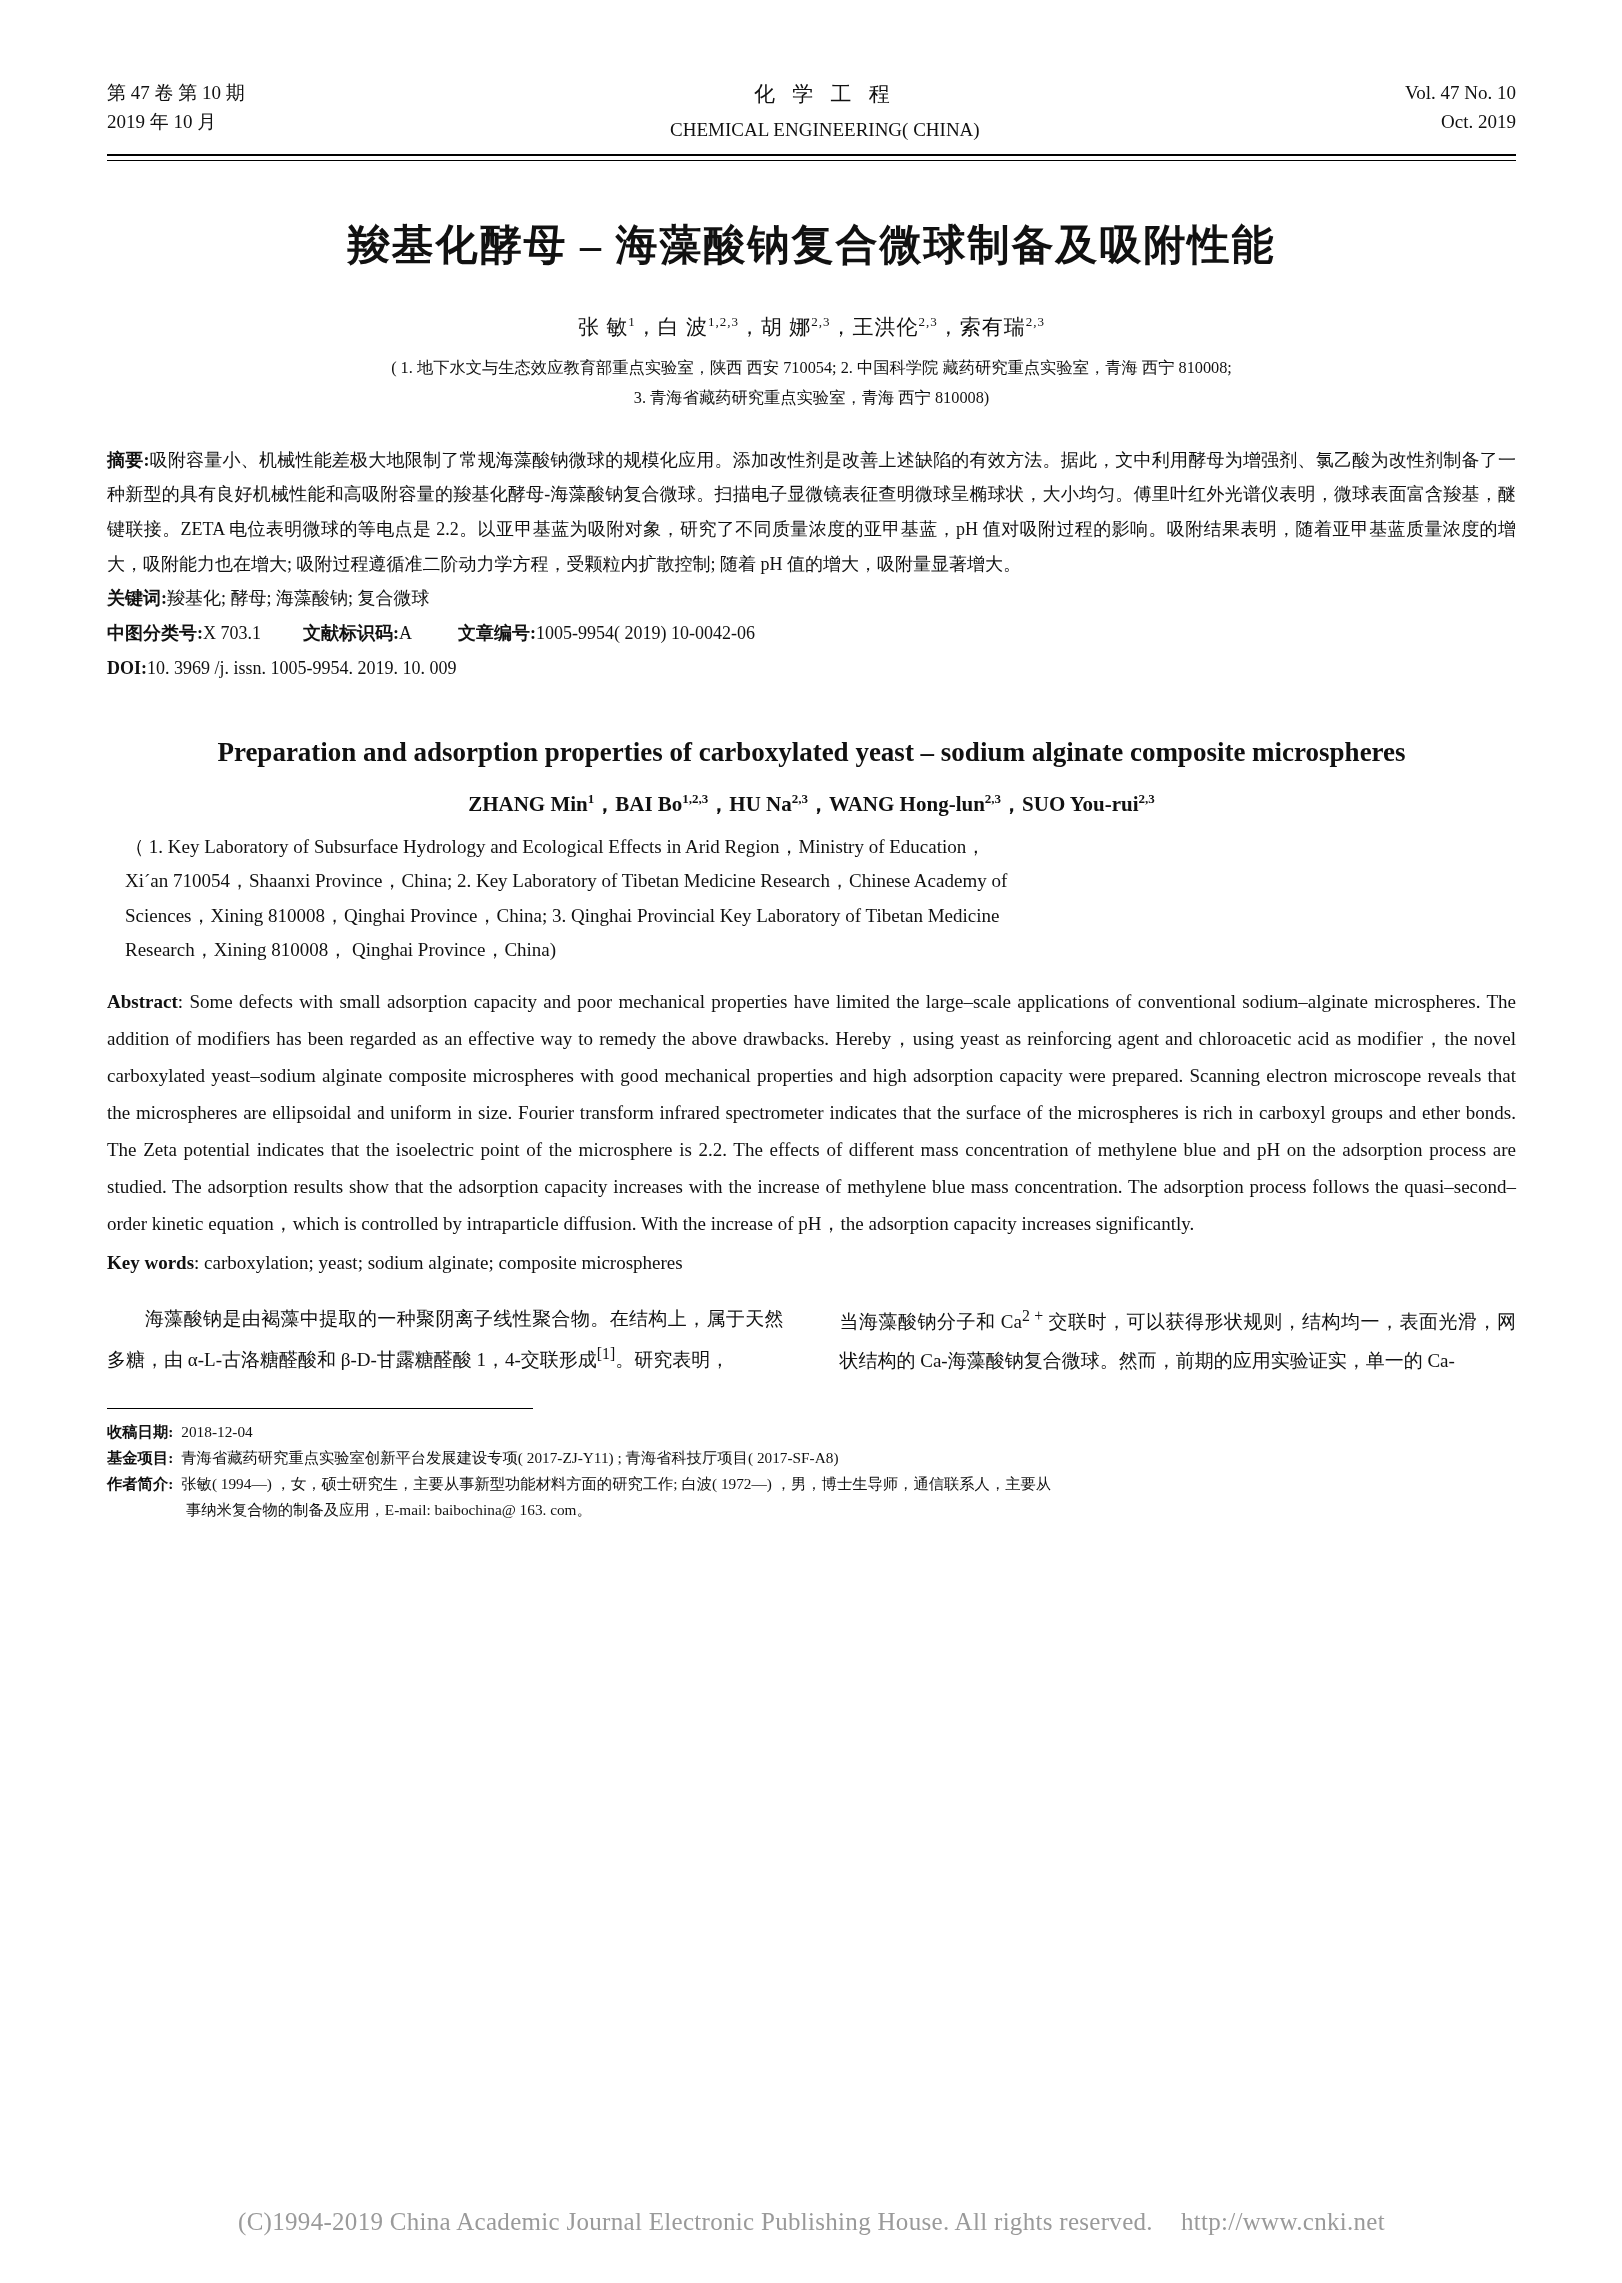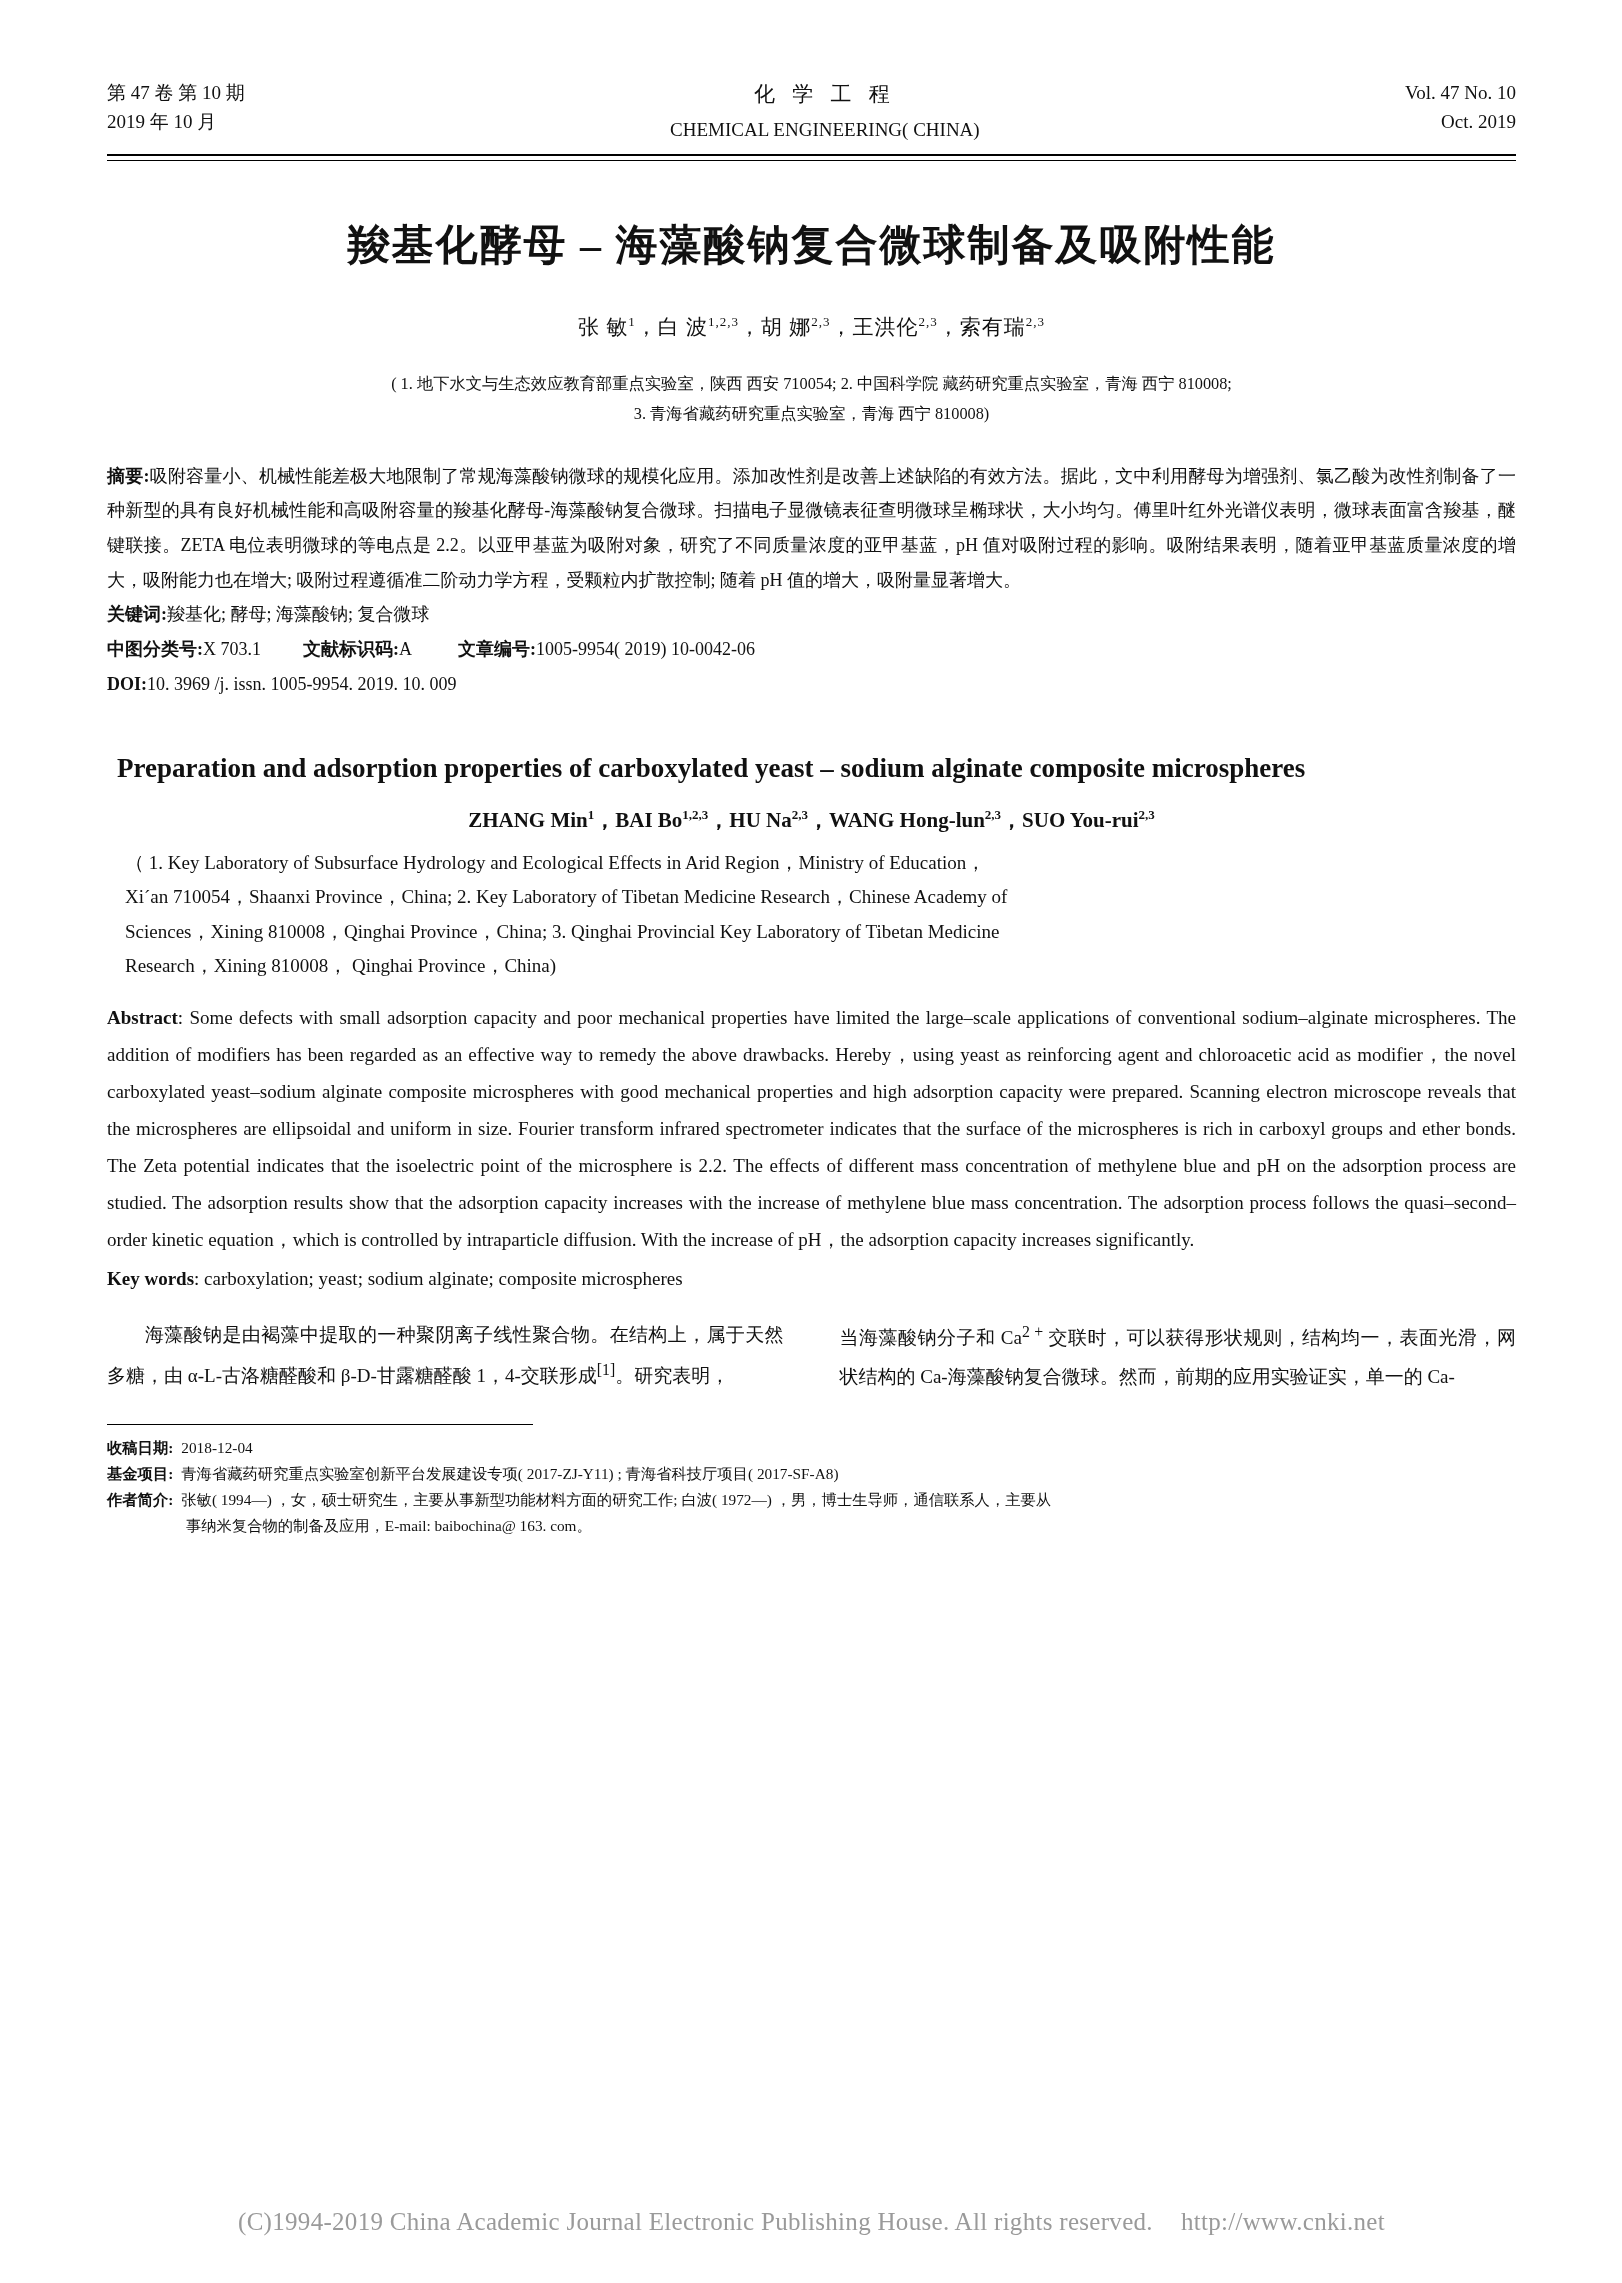--- a/index.html
+++ b/index.html
@@ -70,41 +70,42 @@
     text-align: center;
     font-size: 21px;
     margin-top: 40px;
     letter-spacing: 1px;
   }
   .authors-cn sup { font-size: 13px; }
   .affil-cn {
     text-align: center;
     font-size: 16.3px;
     line-height: 1.85;
-    margin-top: 28px;
+    margin-top: 12px;
   }
 
   
   .abs-cn {
     font-size: 18px;
     line-height: 1.92;
     margin-top: 30px;
     text-align: justify;
   }
   .abs-cn p { margin: 0; text-indent: 0; }
   .lbl { font-weight: bold; }
   .meta-line {
     font-size: 18px;
     line-height: 1.95;
   }
   .meta-line .sp1 { display: inline-block; width: 42px; }
   .meta-line .sp2 { display: inline-block; width: 46px; }
 
   
   .title-en {
+    text-align: center;
     font-size: 27px;
     font-weight: bold;
     line-height: 1.55;
     margin-top: 46px;
     padding: 0 10px;
   }
   .authors-en {
     text-align: center;
     font-size: 21px;
     font-weight: bold;

